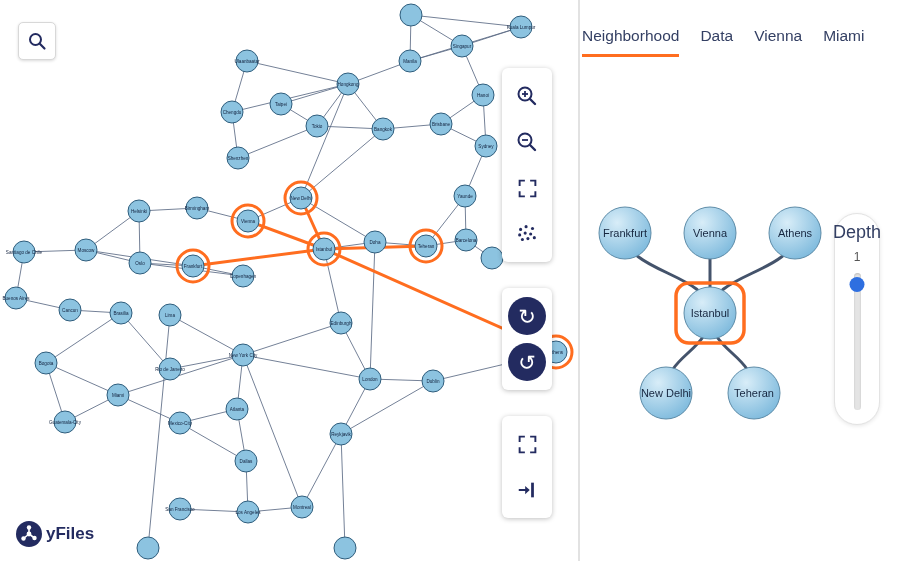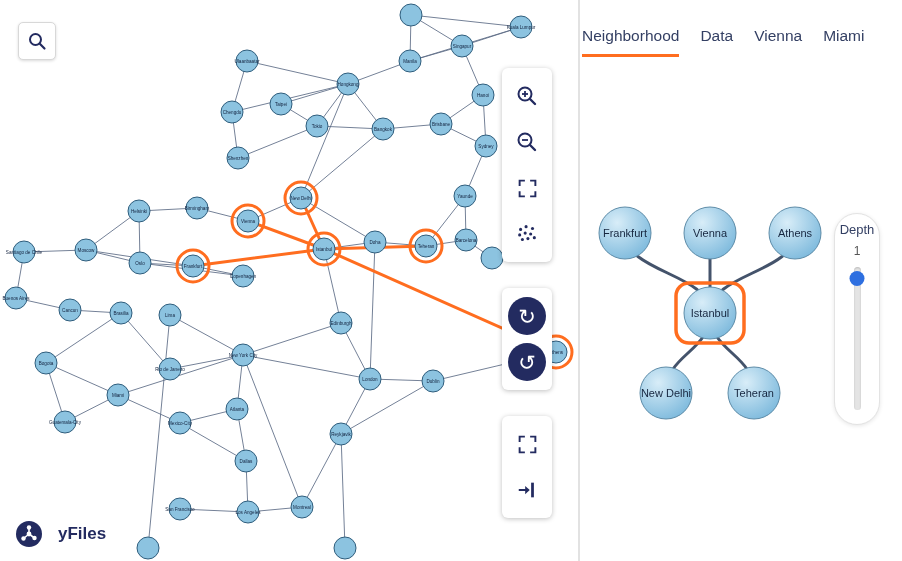--- a/index.html
+++ b/index.html
@@ -35,21 +35,21 @@
   .tb-card{ background:#fff; border-radius:6px; box-shadow:0 1px 5px rgba(0,0,0,.25);
     display:flex; flex-direction:column; align-items:center; padding:5px 0; width:50px; }
   .tb-btn{ width:46px; height:46px; background:none; border:none; display:flex;
     align-items:center; justify-content:center; color:var(--navy); cursor:pointer; }
   .tb-circle{ width:38px; height:38px; margin:4px 0; border-radius:50%;
     background:var(--navy); color:#fff; border:none; font-size:21px; line-height:1;
     display:flex; align-items:center; justify-content:center; cursor:pointer; }
 
   
   .logo{ position:absolute; left:16px; bottom:14px; display:flex; align-items:center;
-    gap:16px; cursor:pointer; }
+    gap:4px; cursor:pointer; }
   .logo-text{ font-size:17px; font-weight:bold; color:var(--navy); }
 
   
   .panel{ position:absolute; left:580px; top:0; width:322px; height:561px; background:#fff; }
   .tabs{ position:absolute; left:2px; top:27px; display:flex; gap:21px; z-index:3; }
   .tab{ font-size:15.5px; color:var(--panel-text); padding-bottom:9px;
     border-bottom:3px solid transparent; cursor:pointer; background:none; }
   .tab.active{ border-bottom-color:var(--accent); }
 
   #nbh-svg{ position:absolute; left:0; top:0; width:322px; height:561px; }
@@ -57,21 +57,21 @@
   .n-ring{ fill:none; stroke:var(--accent); stroke-width:3.5; }
   .n-node{ stroke:#5E8CA8; stroke-width:1; }
   .n-label{ font-size:11px; fill:#16263F; text-anchor:middle;
     font-family:"Liberation Sans", sans-serif; pointer-events:none; }
 
   
   .depth-card{ position:absolute; left:254px; top:213px; width:46px; height:212px;
     background:#fff; border:1px solid #e3e3e3; border-radius:23px;
     box-shadow:0 1px 4px rgba(0,0,0,.10); display:flex; flex-direction:column;
     align-items:center; padding-top:8px; z-index:4; }
-  .depth-label{ font-size:13px; color:var(--panel-text); }
+  .depth-label{ font-size:18px; color:var(--panel-text); }
   .depth-value{ font-size:12px; color:#555; margin-top:7px; }
   .depth-track{ position:relative; width:7px; flex:1; margin:9px 0 14px;
     background:#e4e4e4; border-radius:4px; box-shadow:inset 0 1px 2px rgba(0,0,0,.18);
     cursor:pointer; }
   .depth-thumb{ position:absolute; left:50%; transform:translateX(-50%); top:4px;
     width:15px; height:15px; border-radius:50%; background:var(--slider-blue); cursor:grab; }
 </style>
 </head>
 <body>
 

